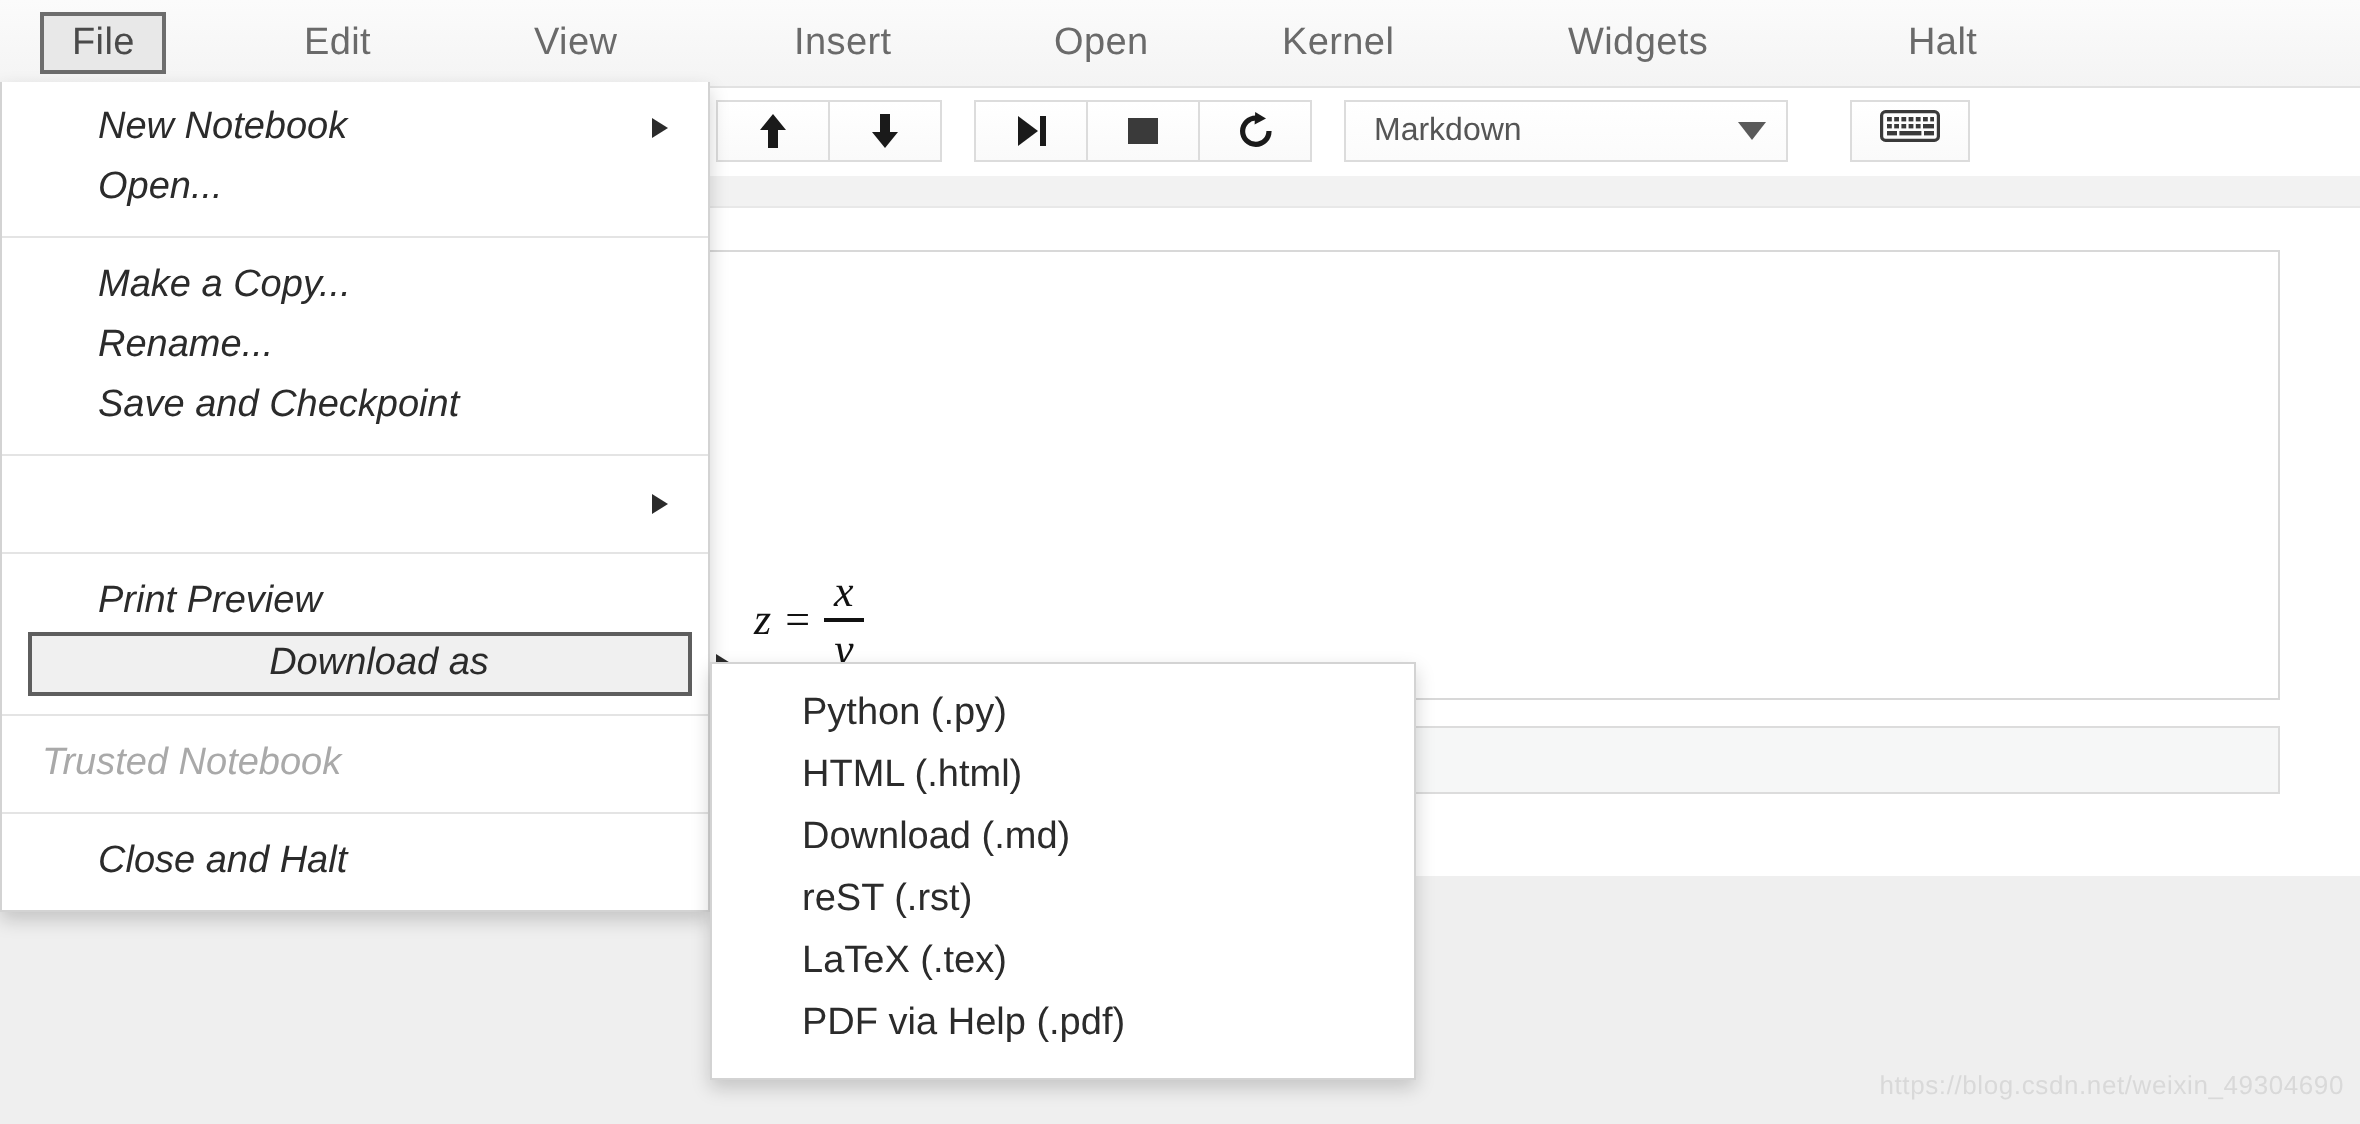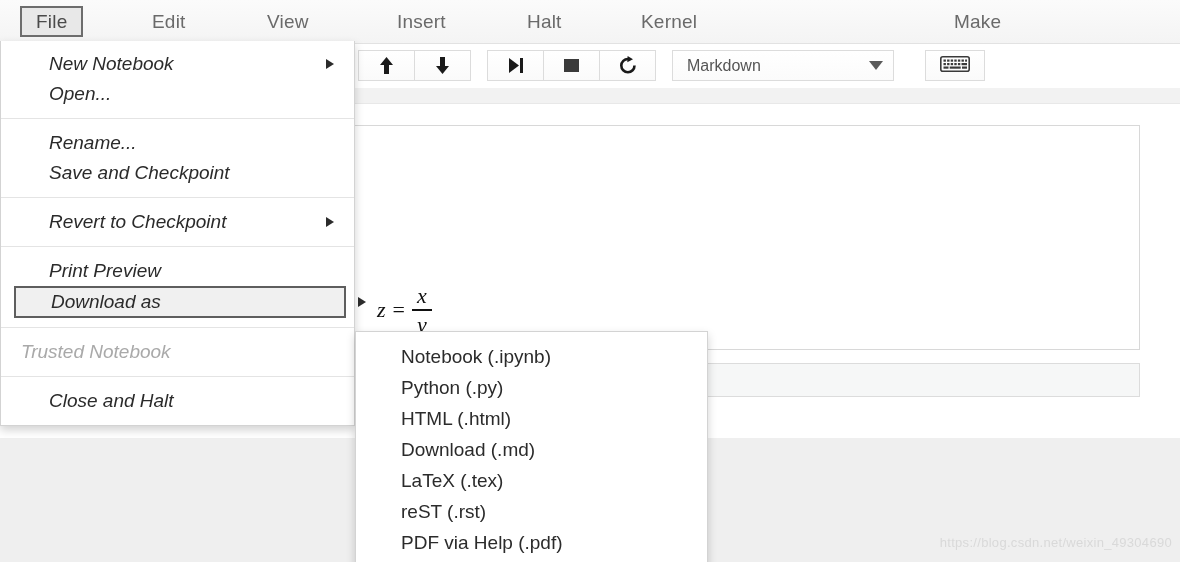--- a/index.html
+++ b/index.html
@@ -264,20 +264,21 @@
     box-sizing: border-box;
   }
   .mi.disabled { color: #a9a9a9; padding-left: 20px; }
   .mi.boxed {
     border: 2px solid #5e5e5e;
     background: #f0f0f0;
     margin: 0 8px 0 13px;
     padding-left: 35px;
     height: 32px;
     line-height: 28px;
+    text-align: center;
   }
   .mi .arrow {
     position: absolute;
     right: 20px;
     top: 50%;
     margin-top: -5px;
     width: 0; height: 0;
     border-top: 5px solid transparent;
     border-bottom: 5px solid transparent;
     border-left: 8px solid #2b2b2b;
@@ -327,23 +328,24 @@
 <body>
 
 <div id="app">
 
   <div class="menubar">
     <div class="menubar-inner" id="menubar-inner">
         <div class="menu-title active" style="left: 20px;">File</div>
         <div class="menu-title" style="left: 138px;">Edit</div>
         <div class="menu-title" style="left: 253px;">View</div>
         <div class="menu-title" style="left: 383px;">Insert</div>
-        <div class="menu-title" style="left: 513px;">Halt</div>
+        <div class="menu-title" style="left: 513px;">Open</div>
         <div class="menu-title" style="left: 627px;">Kernel</div>
-        <div class="menu-title" style="left: 940px;">Make</div>
+        <div class="menu-title" style="left: 770px;">Widgets</div>
+        <div class="menu-title" style="left: 940px;">Halt</div>
       </div>
   </div>
 
   <div class="toolbar">
 
     <div class="tb-group" style="left:358px">
       <div class="tb-btn">
         <span>
           <svg width="17" height="19" viewBox="0 0 17 19">
               <path d="M8.5 1 L15 9 L11 9 L11 18 L6 18 L6 9 L2 9 Z" fill="#1a1a1a"></path>
@@ -441,38 +443,38 @@
 
     <div class="cell-code"></div>
 
     <div class="page-bottom"></div>
   </div>
 
   <div class="dropdown" id="file-menu">
       <div class="mi"><span>New Notebook</span><span class="arrow"></span></div>
       <div class="mi"><span>Open...</span></div>
       <div class="msep"></div>
+      <div class="mi"><span>Make a Copy...</span></div>
       <div class="mi"><span>Rename...</span></div>
       <div class="mi"><span>Save and Checkpoint</span></div>
       <div class="msep"></div>
-      <div class="mi"><span>Revert to Checkpoint</span><span class="arrow"></span></div>
+      <div class="mi"><span class="arrow"></span></div>
       <div class="msep"></div>
       <div class="mi"><span>Print Preview</span></div>
       <div class="mi boxed"><span>Download as</span><span class="arrow"></span></div>
       <div class="msep"></div>
       <div class="mi disabled"><span>Trusted Notebook</span></div>
       <div class="msep"></div>
       <div class="mi"><span>Close and Halt</span></div>
     </div>
 
   <div class="submenu" id="download-submenu">
-      <div class="smi">Notebook (.ipynb)</div>
       <div class="smi">Python (.py)</div>
       <div class="smi">HTML (.html)</div>
       <div class="smi">Download (.md)</div>
+      <div class="smi">reST (.rst)</div>
       <div class="smi">LaTeX (.tex)</div>
-      <div class="smi">reST (.rst)</div>
       <div class="smi">PDF via Help (.pdf)</div>
     </div>
 
   <div class="watermark">https://blog.csdn.net/weixin_49304690</div>
 
 </div>
 
 </body></html>

